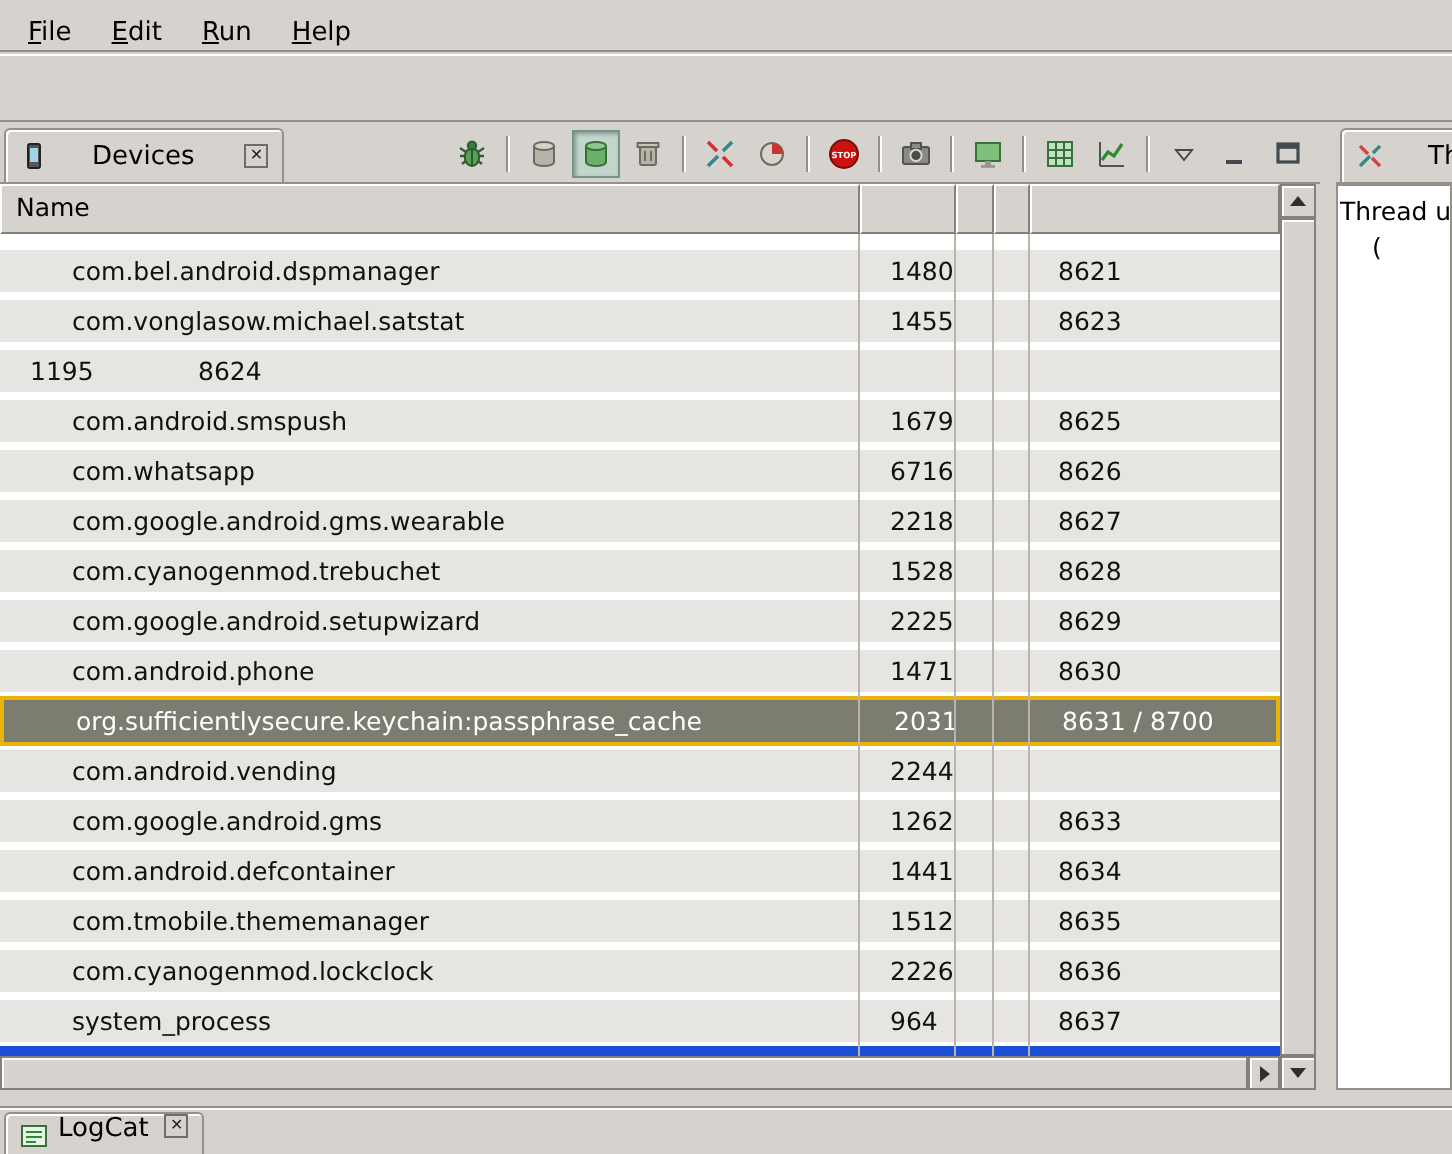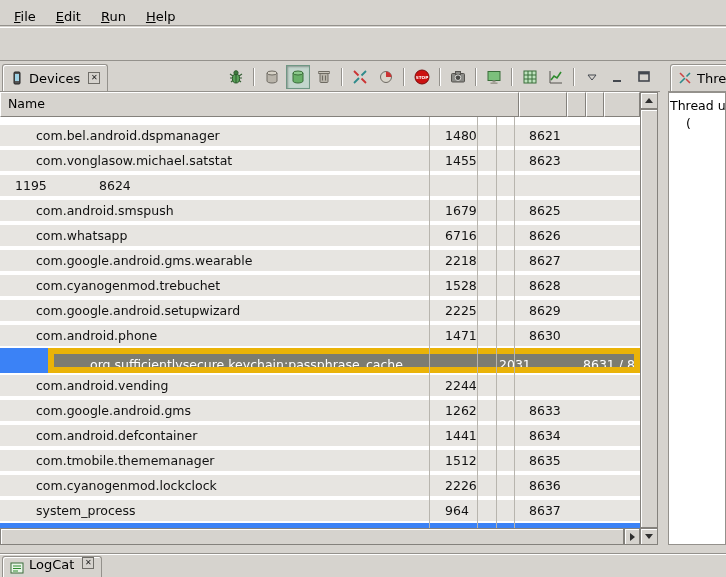--- a/index.html
+++ b/index.html
@@ -26,21 +26,21 @@
   
   .main { position:absolute; top:61px; left:0; right:0; height:492px; }
   .devices-pane { position:absolute; left:0; top:0; width:660px; height:492px; }
   .sash { position:absolute; left:660px; top:0; width:8px; height:492px; background:var(--chrome,#d6d3ce); }
   .threads-pane { position:absolute; left:668px; top:0; width:58px; height:492px; overflow:hidden; }
 
   
   .tabbar { position:absolute; top:0; left:0; right:0; height:31px;
     background:var(--chrome,#d6d3ce); border-bottom:1px solid #94918c; }
   .tab { position:absolute; left:2px; bottom:0; height:27px;
-    display:flex; align-items:center; gap:5px; padding:0 7px;
+    display:flex; align-items:center; gap:22px; padding:0 7px;
     background:var(--chrome,#d6d3ce);
     border:1px solid #94918c; border-bottom:none;
     border-top-left-radius:3px; border-top-right-radius:3px;
     box-shadow:inset 1px 1px 0 #fff; white-space:nowrap; }
   .tab-icon { display:flex; align-items:center; }
   .tab-close { width:12px; height:12px; margin-left:3px;
     border:1px solid #6f6d68; display:flex; align-items:center; justify-content:center;
     font-size:8px; line-height:1; color:#222; background:var(--chrome,#d6d3ce); }
   .tab-close::before { content:"✕"; }
 
@@ -52,30 +52,30 @@
   .tb-sep { width:2px; height:18px; margin:0 3px; border-left:1px solid #94918c; border-right:1px solid #fff; }
 
   
   .table-wrap { position:absolute; top:31px; left:0; right:2px; bottom:8px; background:#fff; }
   .theader { position:absolute; top:0; left:0; right:18px; height:25px; display:flex; }
   .hcell { background:var(--chrome,#d6d3ce);
     border-top:1px solid #fff; border-left:1px solid #fff;
     border-right:1px solid #84817c; border-bottom:1px solid #84817c;
     font-size:12.5px; line-height:22px; padding-left:7px;
     overflow:hidden; white-space:nowrap; }
-  .hname { width:519px; } .hpid { width:48px; } .h3 { width:19px; } .h4 { width:18px; } .hport { flex:1; }
-
-  .tbody { position:absolute; top:25px; left:0; right:18px; bottom:17px; background:#3b82f6; overflow:hidden; }
+  .hname { width:430px; } .hpid { width:48px; } .h3 { width:19px; } .h4 { width:18px; } .hport { flex:1; }
+
+  .tbody { position:absolute; top:25px; left:0; right:18px; bottom:17px; background:#1d4ed8; overflow:hidden; }
   .partial-strip { height:6px; background:#fff; }
   .trow { height:25px; display:flex; position:relative;
     background:var(--band,#e7e5e1);
     border-top:2px solid #fff; border-bottom:2px solid #fff;
     font-size:12.5px; color:#111; }
   .trow.selected { background:var(--sel-bg,#7c7c71); color:var(--sel-fg,#fff);
-    border:6px solid #eab308;margin-left:48px; }
+    border:2px solid #eab308; }
   .c { line-height:21px; white-space:nowrap; overflow:hidden; }
   .cname { width:430px; padding-left:36px; }
   .cpid  { width:48px;  padding-left:15px; }
   .c3 { width:19px; } .c4 { width:18px; }
   .cport { flex:1; padding-left:14px; }
 
   .gridlines div { position:absolute; top:0; bottom:0; width:1px; background:#b8b5ae; pointer-events:none; }
 
   
   .vscroll { position:absolute; top:0; right:0; width:18px; bottom:17px; background:#edebe6; }

